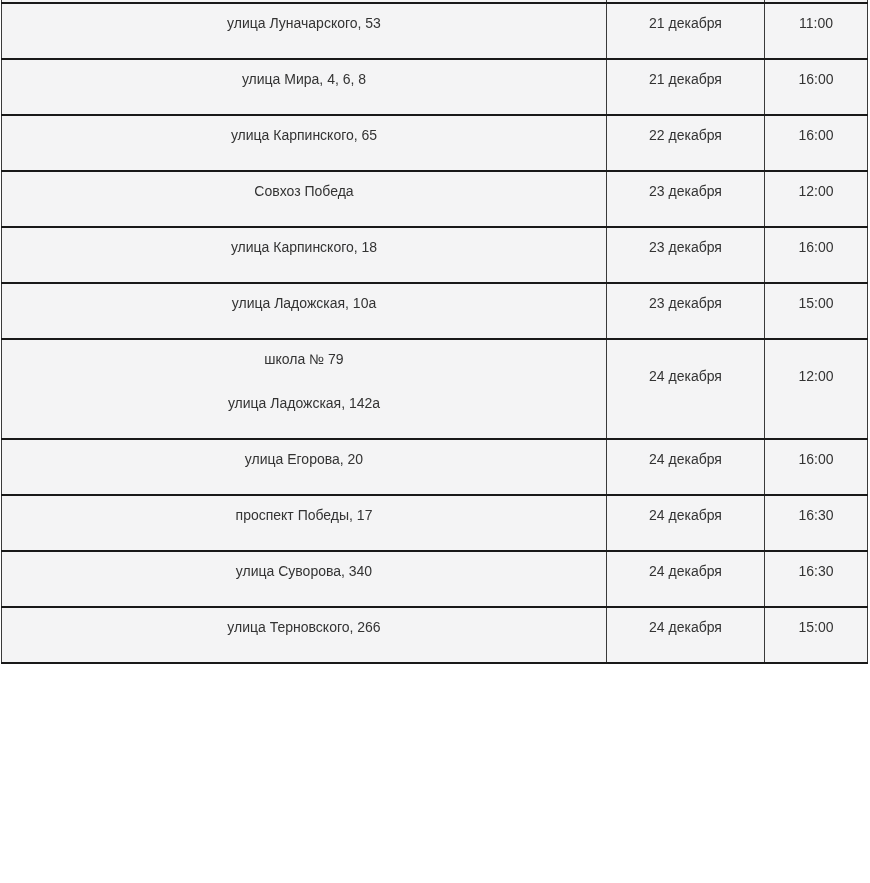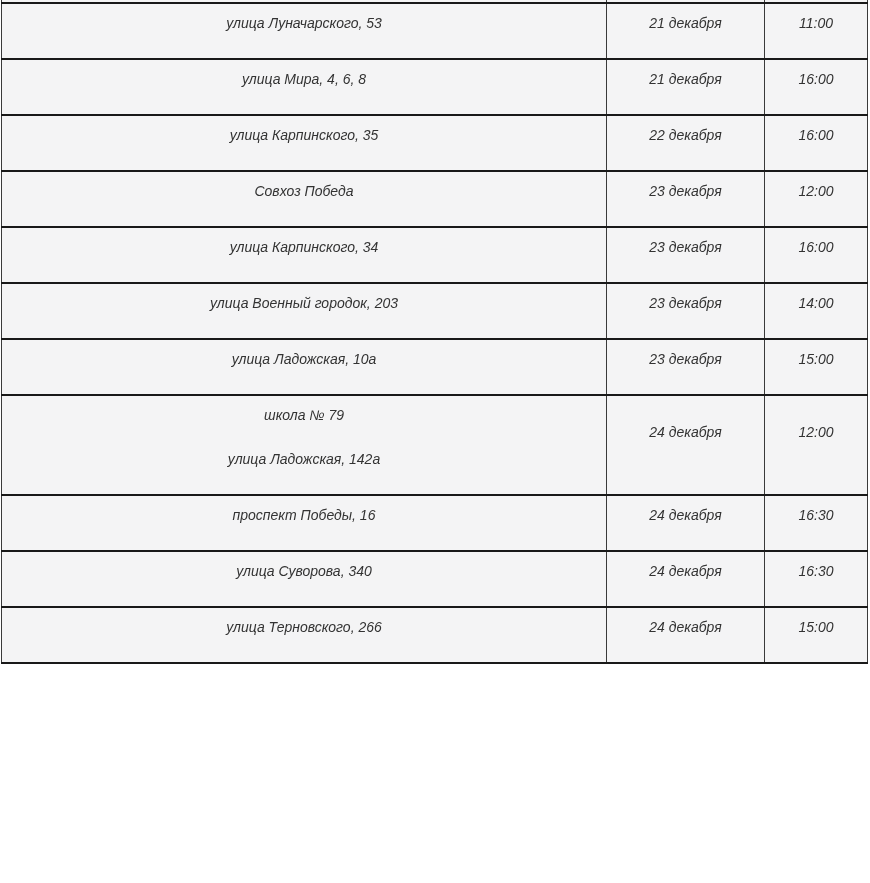--- a/index.html
+++ b/index.html
@@ -32,21 +32,20 @@
     border-top: 2px solid #191919;
     border-bottom: 2px solid #191919;
     vertical-align: top;
     text-align: center;
     padding: 10px 6px 0 6px;
     height: 37px;
     font-size: 14px;
     line-height: 18px;
     color: #333333;
     overflow: hidden;
-    font-style: italic;
   }
   td p {
     margin: 0 0 26px 0;
     padding: 0;
   }
   tr.tall td.cell-address {
     height: 74px;
     text-align: center;
   }
   tr.tall td.v-mid {
@@ -93,21 +92,21 @@
     <td class="cell-date v-mid">
             <p>21 декабря</p>
           </td>
     <td class="cell-time v-mid">
             <p>16:00</p>
           </td>
   </tr>
 
   <tr>
     <td class="cell-address">
-            <p>улица Карпинского, 35</p>
+            <p>улица Карпинского, 65</p>
           </td>
     <td class="cell-date v-mid">
             <p>22 декабря</p>
           </td>
     <td class="cell-time v-mid">
             <p>16:00</p>
           </td>
   </tr>
 
 
@@ -118,41 +117,30 @@
     <td class="cell-date v-mid">
             <p>23 декабря</p>
           </td>
     <td class="cell-time v-mid">
             <p>12:00</p>
           </td>
   </tr>
 
   <tr>
     <td class="cell-address">
-            <p>улица Карпинского, 34</p>
+            <p>улица Карпинского, 18</p>
           </td>
     <td class="cell-date v-mid">
             <p>23 декабря</p>
           </td>
     <td class="cell-time v-mid">
             <p>16:00</p>
           </td>
   </tr>
 
-  <tr>
-    <td class="cell-address">
-            <p>улица Военный городок, 203</p>
-          </td>
-    <td class="cell-date v-mid">
-            <p>23 декабря</p>
-          </td>
-    <td class="cell-time v-mid">
-            <p>14:00</p>
-          </td>
-  </tr>
 
   <tr>
     <td class="cell-address">
             <p>улица Ладожская, 10а</p>
           </td>
     <td class="cell-date v-mid">
             <p>23 декабря</p>
           </td>
     <td class="cell-time v-mid">
             <p>15:00</p>
@@ -165,25 +153,36 @@
             <p>улица Ладожская, 142а</p>
           </td>
     <td class="cell-date v-mid">
             <p>24 декабря</p>
           </td>
     <td class="cell-time v-mid">
             <p>12:00</p>
           </td>
   </tr>
 
-
-
-  <tr>
-    <td class="cell-address">
-            <p>проспект Победы, 16</p>
+  <tr>
+    <td class="cell-address">
+            <p>улица Егорова, 20</p>
+          </td>
+    <td class="cell-date v-mid">
+            <p>24 декабря</p>
+          </td>
+    <td class="cell-time v-mid">
+            <p>16:00</p>
+          </td>
+  </tr>
+
+
+  <tr>
+    <td class="cell-address">
+            <p>проспект Победы, 17</p>
           </td>
     <td class="cell-date v-mid">
             <p>24 декабря</p>
           </td>
     <td class="cell-time v-mid">
             <p>16:30</p>
           </td>
   </tr>
 
   <tr>

